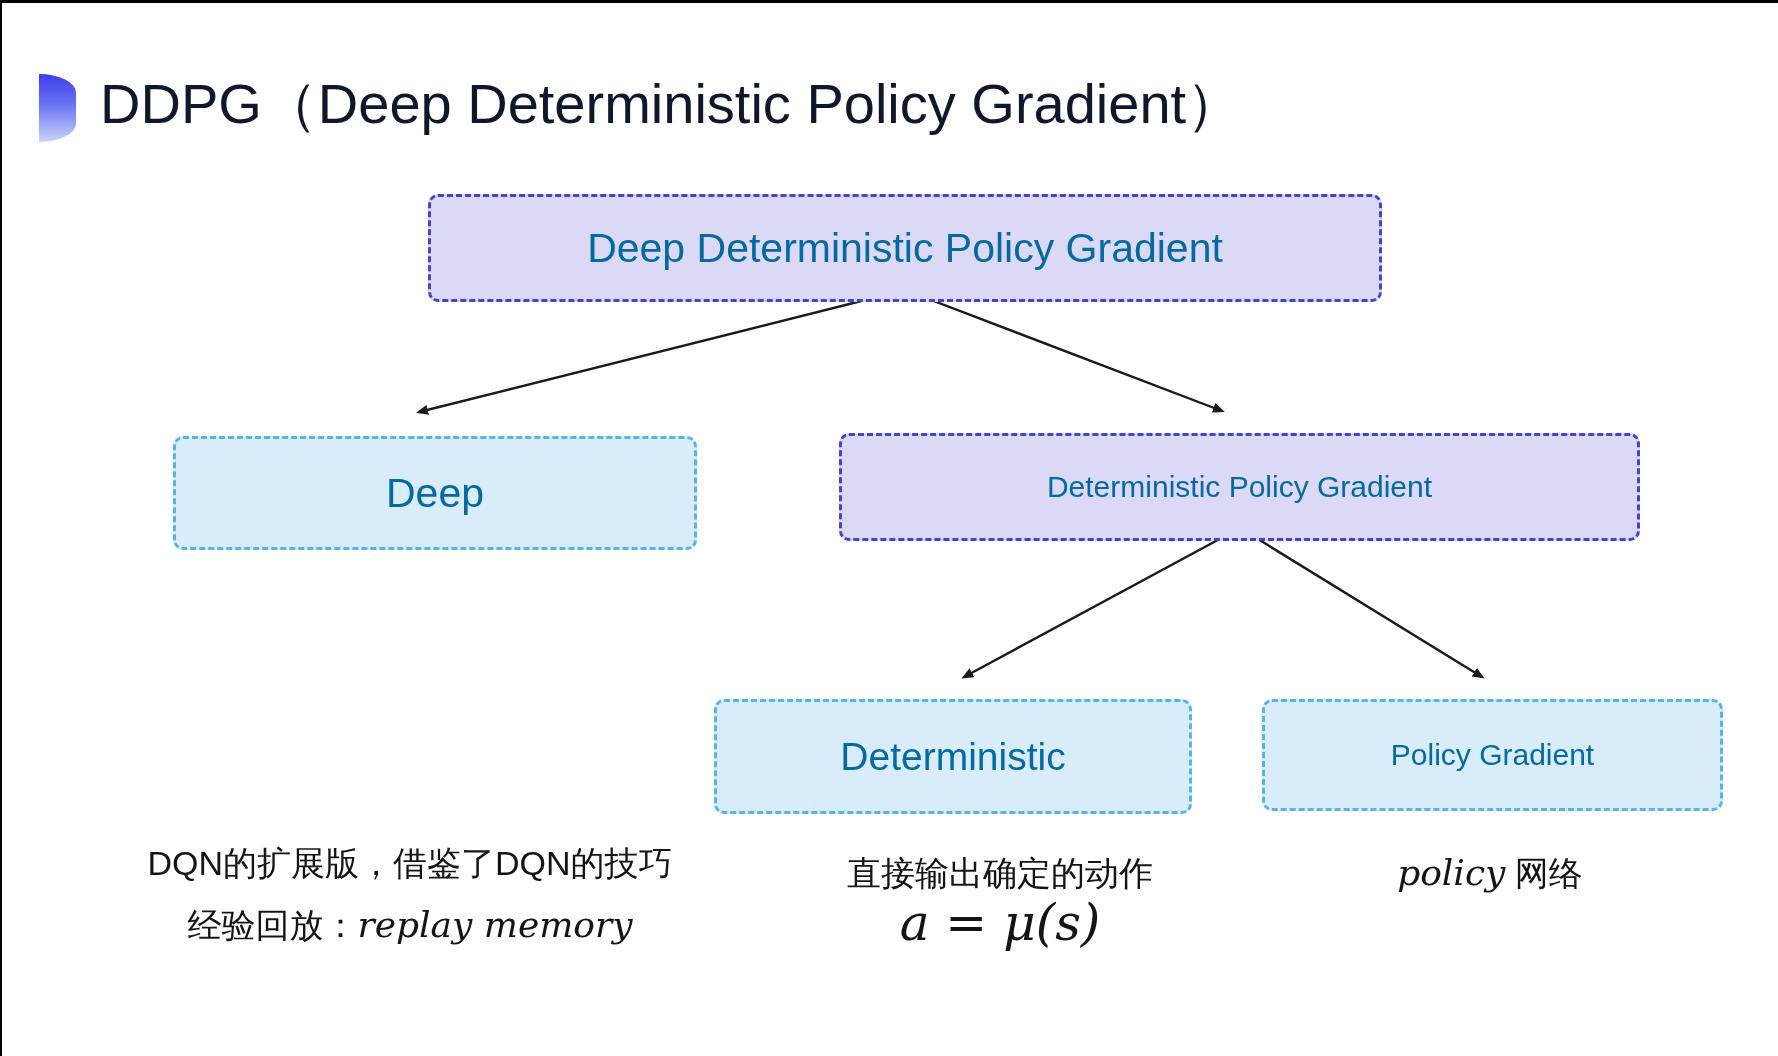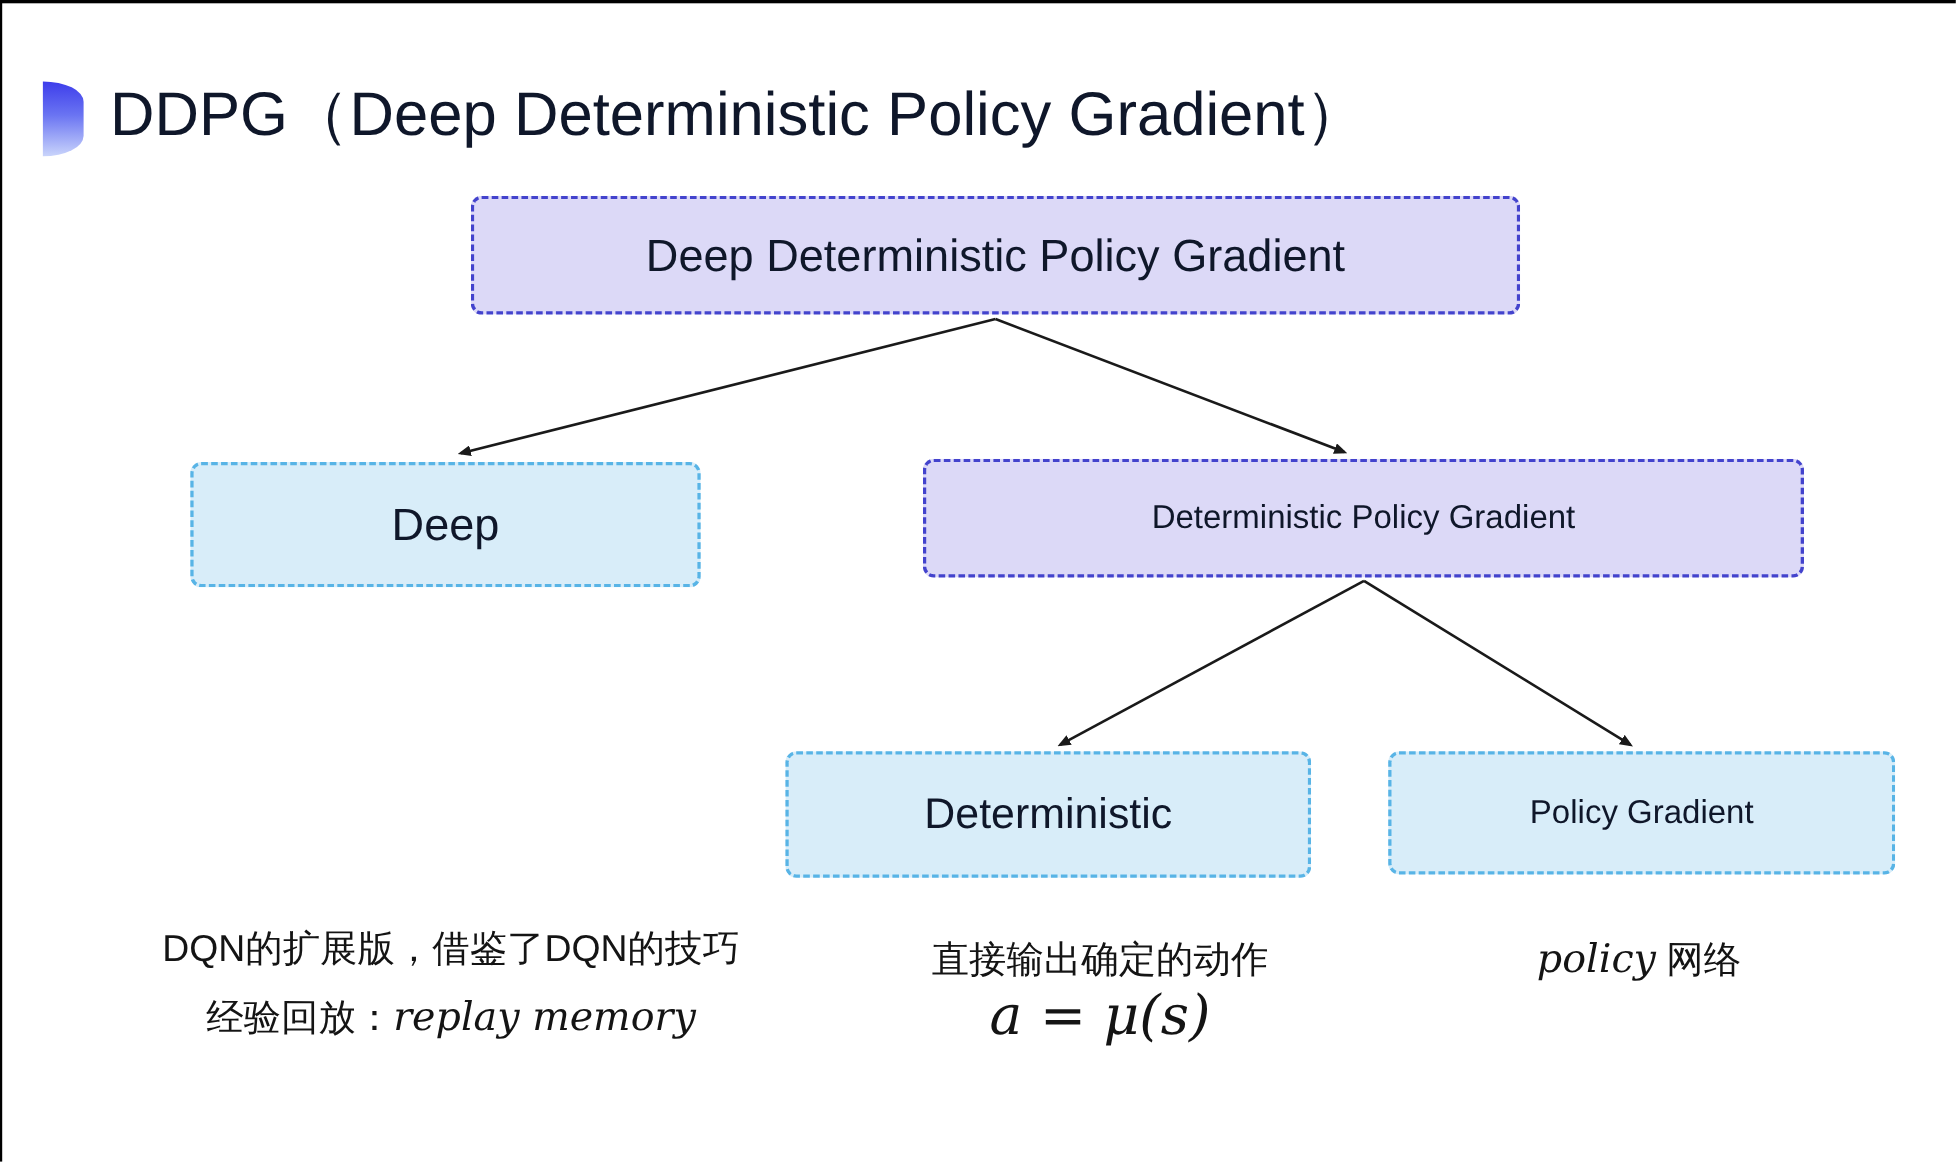--- a/index.html
+++ b/index.html
@@ -18,27 +18,27 @@
   .page-title{
     position:absolute;left:100px;top:72px;width:1400px;
     font-size:56px;line-height:64px;color:#0f172a;font-weight:400;
     letter-spacing:0px;white-space:nowrap;
   }
 
   svg.arrows{position:absolute;left:0;top:0;z-index:1;}
 
   .node{
     position:absolute;z-index:2;display:flex;align-items:center;justify-content:center;
-    border-radius:10px;box-sizing:border-box;color:#0f172a;white-space:nowrap;
+    border-radius:10px;box-sizing:border-box;color:#0369a1;white-space:nowrap;margin-top:16px;
   }
   .node.purple{background:#dcd9f7;border:3px dashed #4343cd;}
   .node.cyan{background:#d8edf9;border:3px dashed #58b4e6;}
 
   .node-ddpg{left:428px;top:178px;width:954px;height:108px;font-size:41px;}
-  .node-deep{left:173px;top:420px;width:464px;height:114px;font-size:41px;}
+  .node-deep{left:173px;top:420px;width:524px;height:114px;font-size:41px;}
   .node-dpg{left:839px;top:417px;width:801px;height:108px;font-size:30px;}
   .node-det{left:714px;top:683px;width:478px;height:115px;font-size:39px;}
   .node-pg{left:1262px;top:683px;width:461px;height:112px;font-size:30px;}
 
   .anno{
     position:absolute;z-index:2;text-align:center;color:#141414;
     font-size:34px;line-height:62px;font-weight:500;
   }
   .anno-deep{left:110px;top:832px;width:600px;}
   .anno-det{left:790px;top:848px;width:420px;line-height:50px;}

